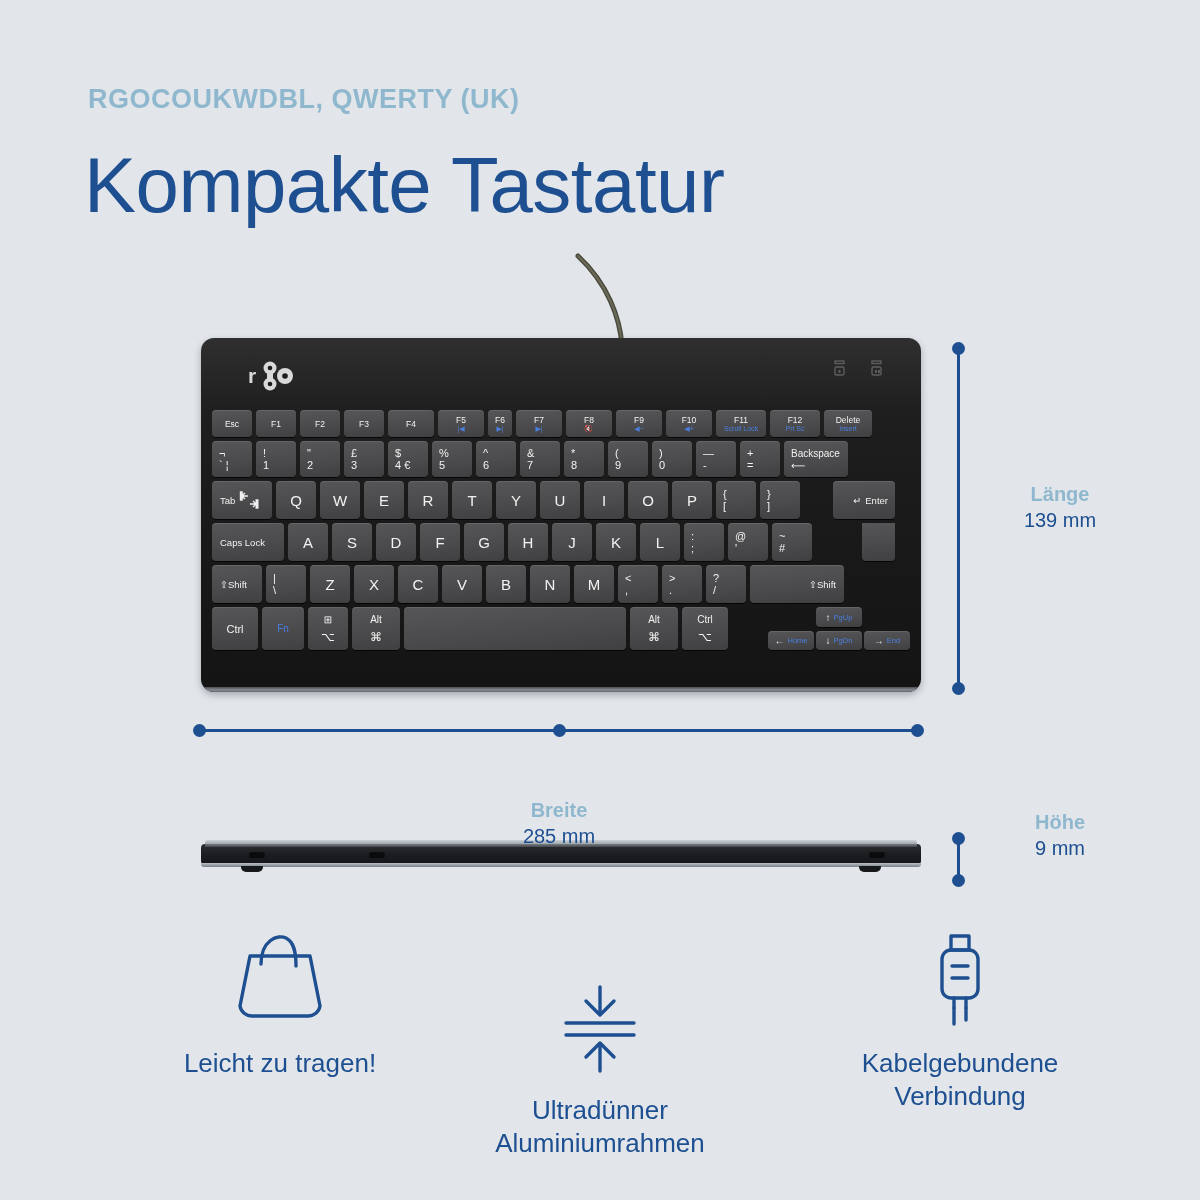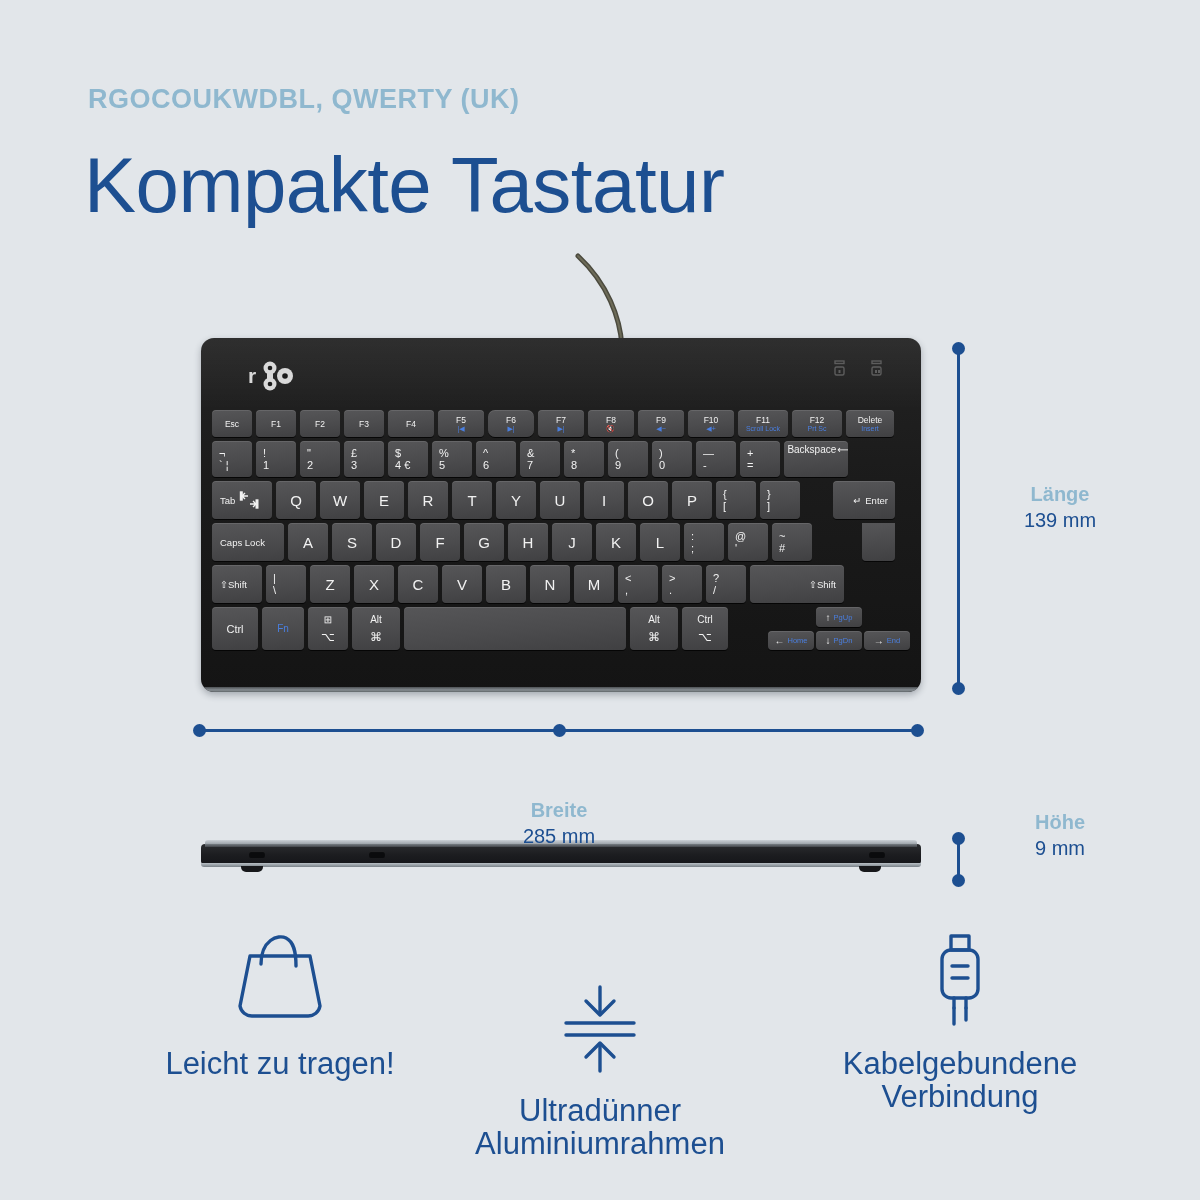--- a/index.html
+++ b/index.html
@@ -155,21 +155,21 @@
     font-size: 20px; font-weight: bold; color: #8fb8cf; line-height: 25px;
   }
   .dimlabel .vl {
     font-size: 20px; color: #1d4f91; line-height: 26px;
   }
 
   
   .feat { position: absolute; text-align: center; }
   .feat .ic { display: flex; justify-content: center; align-items: center; height: 110px; }
   .feat .cap {
-    font-size: 31px; color: #1d4f91; line-height: 33px; font-weight: 300;
+    font-size: 26px; color: #1d4f91; line-height: 33px; font-weight: 300;
     margin-top: 12px;
   }
 </style>
 </head>
 <body>
 
 <div id="root">
 
   <div class="subtitle">RGOCOUKWDBL, QWERTY (UK)</div>
   <div class="title">Kompakte Tastatur</div>
@@ -222,21 +222,21 @@
           <div class="key" style="width: 40px;">
             <span class="main">F3</span>
           </div>
           <div class="key" style="width: 46px;">
             <span class="main">F4</span>
           </div>
           <div class="key" style="width: 46px;">
             <span class="main">F5</span>
             <span class="sub">|◀</span>
           </div>
-          <div class="key" style="width: 46px; border-radius: 7px;">
+          <div class="key" style="width: 24px;">
             <span class="main">F6</span>
             <span class="sub">▶|</span>
           </div>
           <div class="key" style="width: 46px;">
             <span class="main">F7</span>
             <span class="sub">▶|</span>
           </div>
           <div class="key" style="width: 46px;">
             <span class="main">F8</span>
             <span class="sub">🔇</span>
@@ -308,21 +308,21 @@
             <span class="lo">0</span>
           </div>
           <div class="key two" style="width: 40px;">
             <span class="up">—</span>
             <span class="lo">-</span>
           </div>
           <div class="key two" style="width: 40px;">
             <span class="up">+</span>
             <span class="lo">=</span>
           </div>
-          <div class="key" style="width: 64px; flex-direction: row; font-size: 10px;">
+          <div class="key" style="width: 64px; flex-direction: column; font-size: 10px;">
             <span>Backspace</span>
             <span>⟵</span>
           </div>
         </div>
       <div class="krow row-q" id="row-q" style="top:71px;">
           <div class="key wide-l" style="width: 60px;">
             <span>Tab</span>
             <svg width="20" height="18" viewBox="0 0 20 18" style="margin-left: 4px;">
               <g stroke="#f2f2f2" stroke-width="1.4" fill="#f2f2f2">
                 <path d="M3,5 L9,5 M3,5 L6,2 M3,5 L6,8" fill="none"></path>

